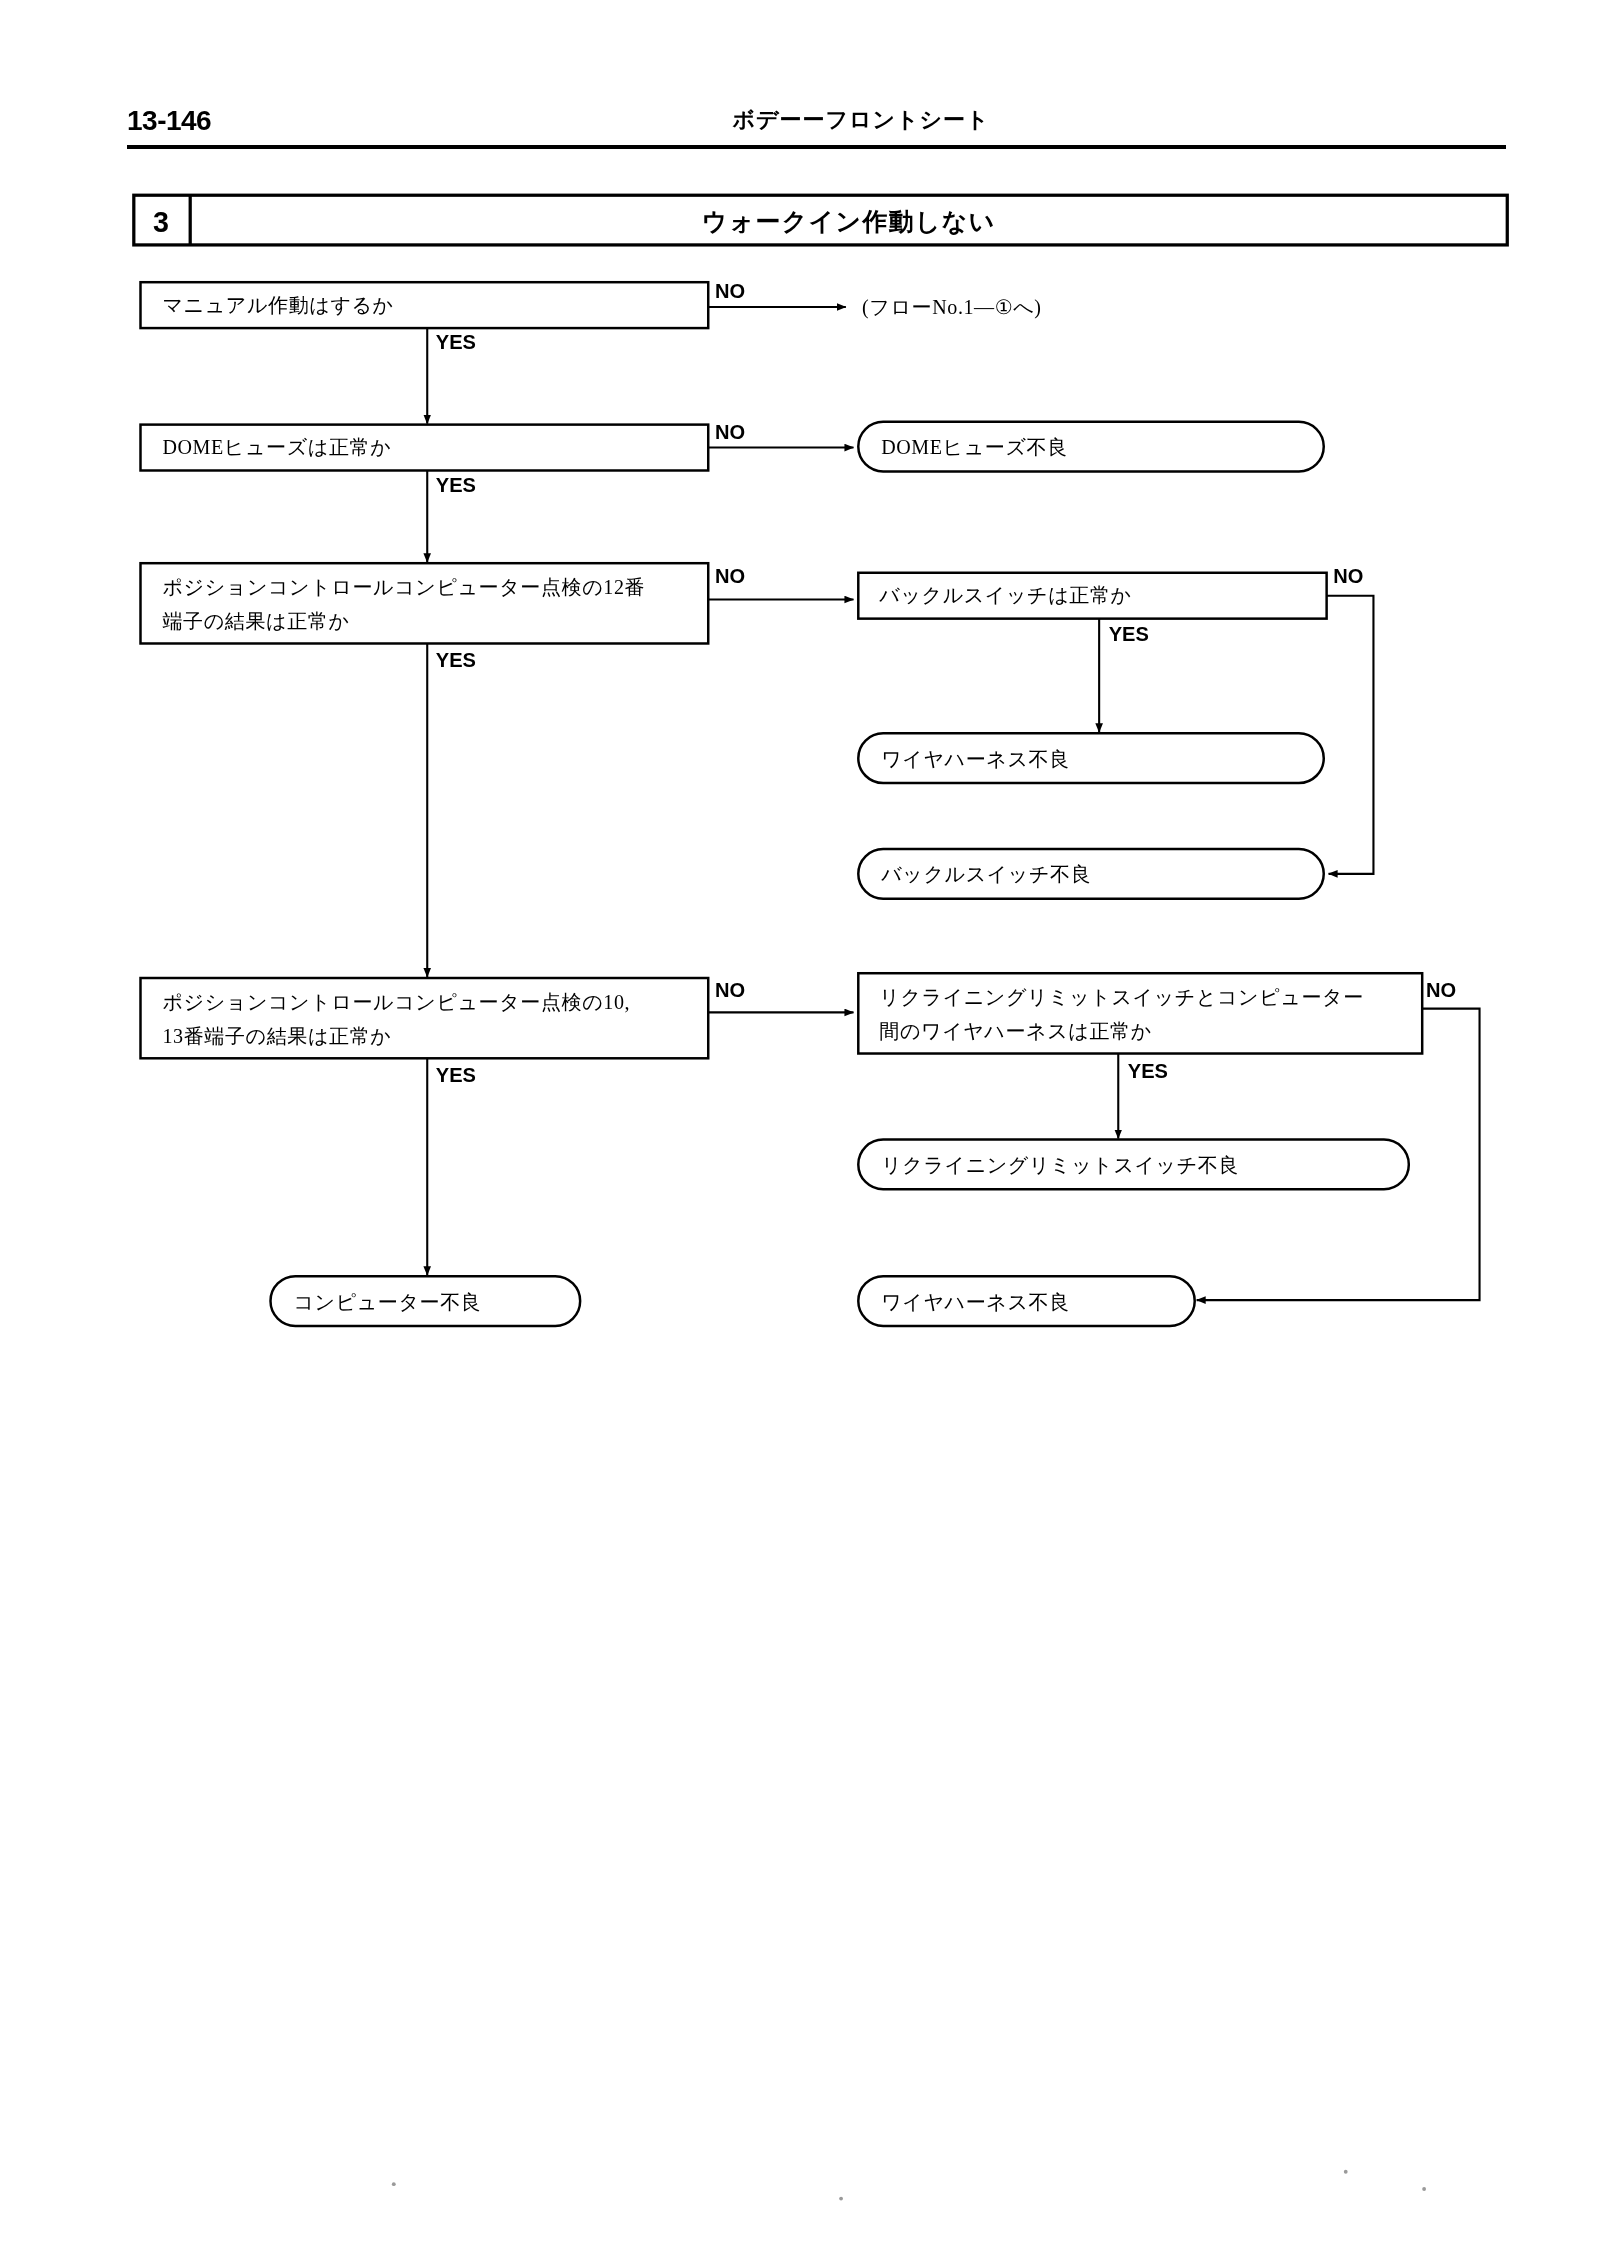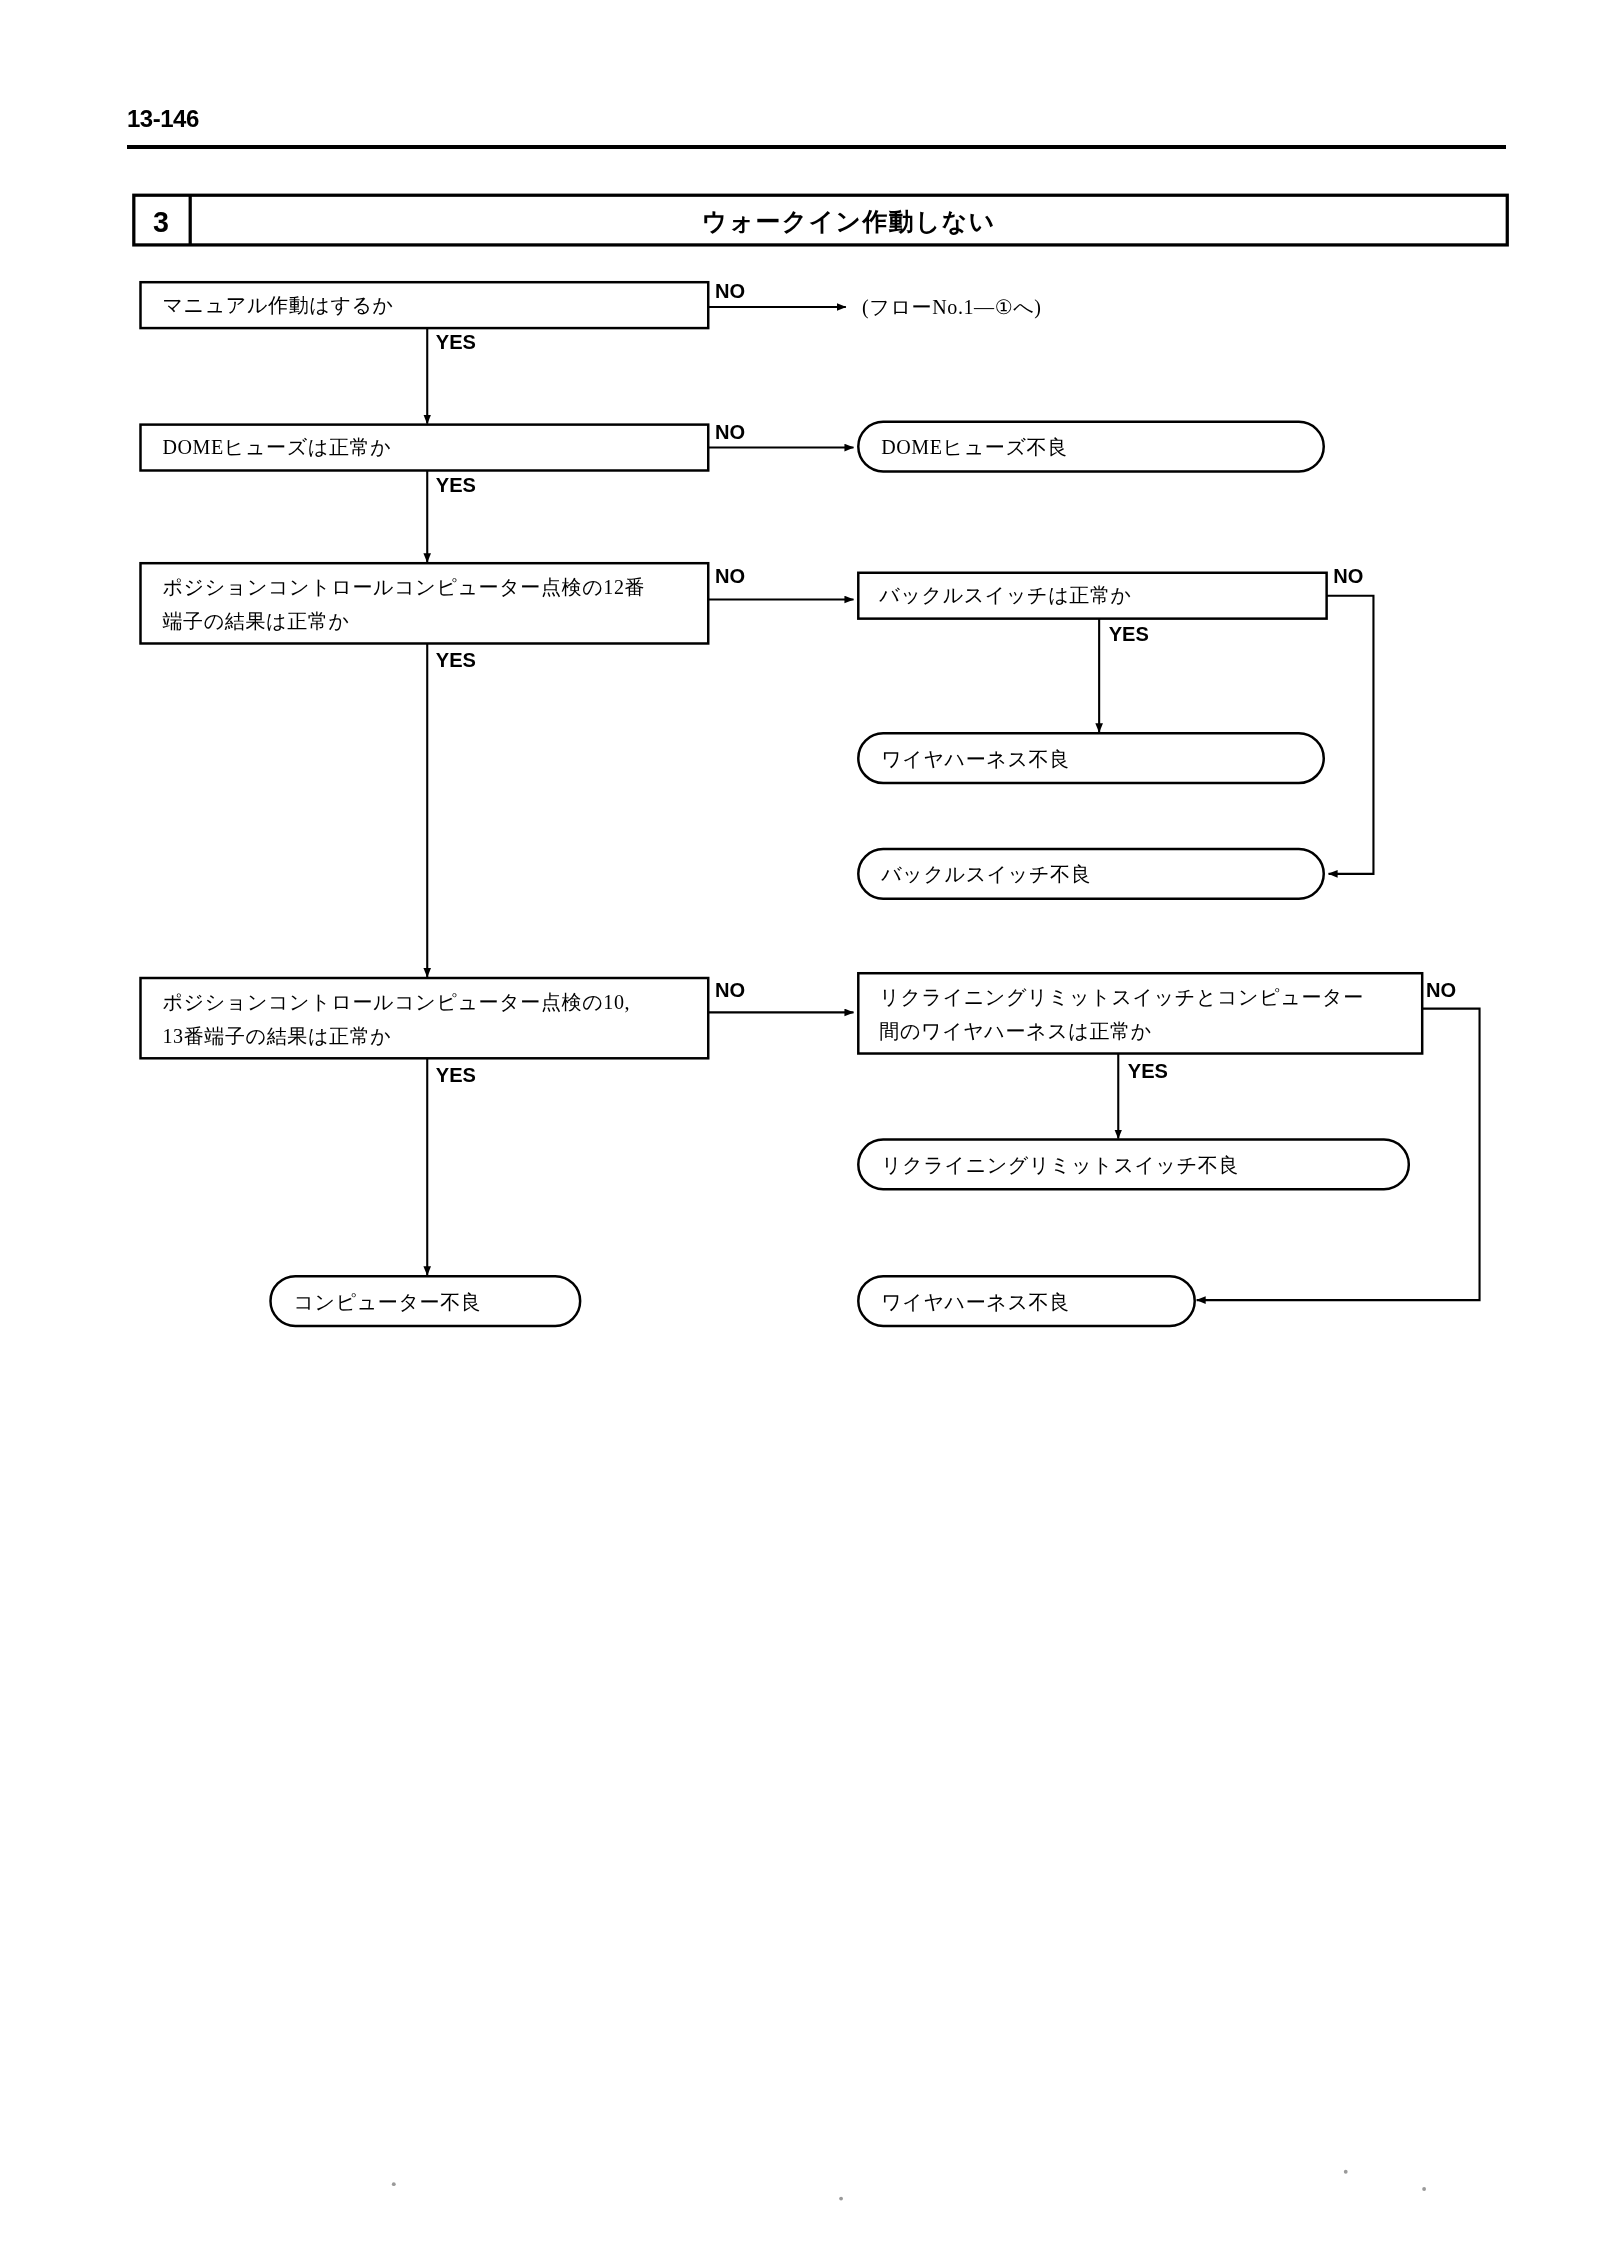--- a/index.html
+++ b/index.html
@@ -28,21 +28,21 @@
     top: 105px;
     width: 1621px;
     height: 48px;
   }
   .page-number {
     position: absolute;
     left: 127px;
     top: 0;
     font-family: "Liberation Sans", "DejaVu Sans", sans-serif;
     font-weight: bold;
-    font-size: 24px;
+    font-size: 28px;
     letter-spacing: -0.5px;
   }
   .header-title {
     position: absolute;
     left: 574px;
     top: 0;
     width: 574px;
     text-align: center;
     font-family: "Liberation Sans", "DejaVu Sans", sans-serif;
     font-weight: bold;
@@ -108,20 +108,21 @@
     fill: #9a9a9a;
   }
 </style>
 </head>
 <body>
 
 <div class="page">
 
   <div class="header">
     <div class="page-number">13-146</div>
+    <div class="header-title">ボデーーフロントシート</div>
     <div class="header-rule"></div>
   </div>
 
   <svg class="chart-svg" width="1621" height="2259" viewBox="0 0 1696 2363">
     <defs>
       <marker id="arw" markerWidth="11" markerHeight="11" refX="9.5" refY="4" orient="auto" markerUnits="userSpaceOnUse">
         <path d="M0,0 L10,4 L0,8 z" fill="#000"></path>
       </marker>
     </defs>
 

